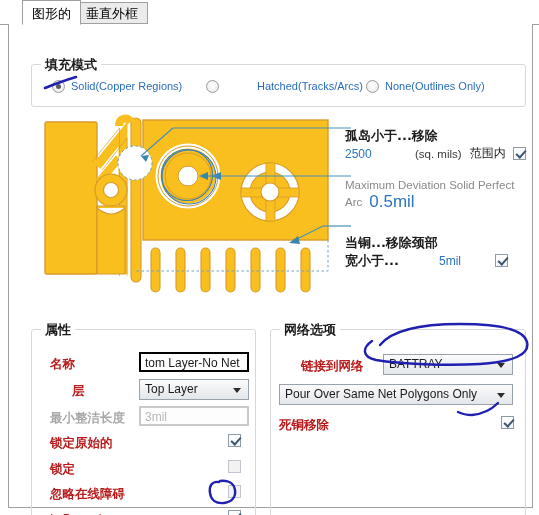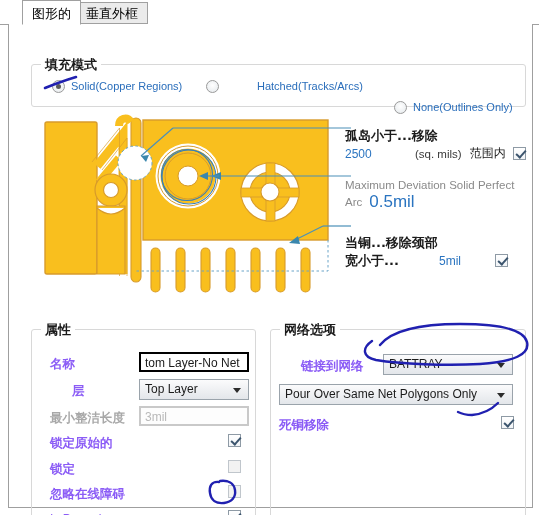--- a/index.html
+++ b/index.html
@@ -129,21 +129,21 @@
     border-radius: 50%;
     background: #5b5b5b;
   }
   .radio .rlabel {
     font-size: 11px;
     color: #2a6ebb;
     font-family: "Liberation Sans", sans-serif;
   }
   #rad0 { left: 20px; }
   #rad1 { left: 174px; gap: 32px; }
-  #rad2 { left: 362px; margin-top: 21px; }
+  #rad2 { left: 334px; }
 
   
   #pcb-art {
     position: absolute;
     left: 14px;
     top: 84px;
     width: 330px;
     height: 200px;
   }
 
@@ -196,21 +196,21 @@
   }
   .cbox.disabled {
     border-color: #c0c6cc;
     background: #f2f2f2;
   }
   .plabel {
     position: absolute;
     font-size: 12.5px;
     font-family: "DejaVu Sans", "Liberation Sans", sans-serif;
     font-weight: bold;
-    color: #8b5cf6;
+    color: #b91c1c;
     white-space: nowrap;
   }
   .plabel.dim { color: #a8a8a8; }
   .plabel.en { font-weight: normal; font-family: "Liberation Sans", sans-serif; font-size: 12px;}
 
   .tinput {
     position: absolute;
     height: 20px;
     border: 2px solid #000000;
     background: #ffffff;

